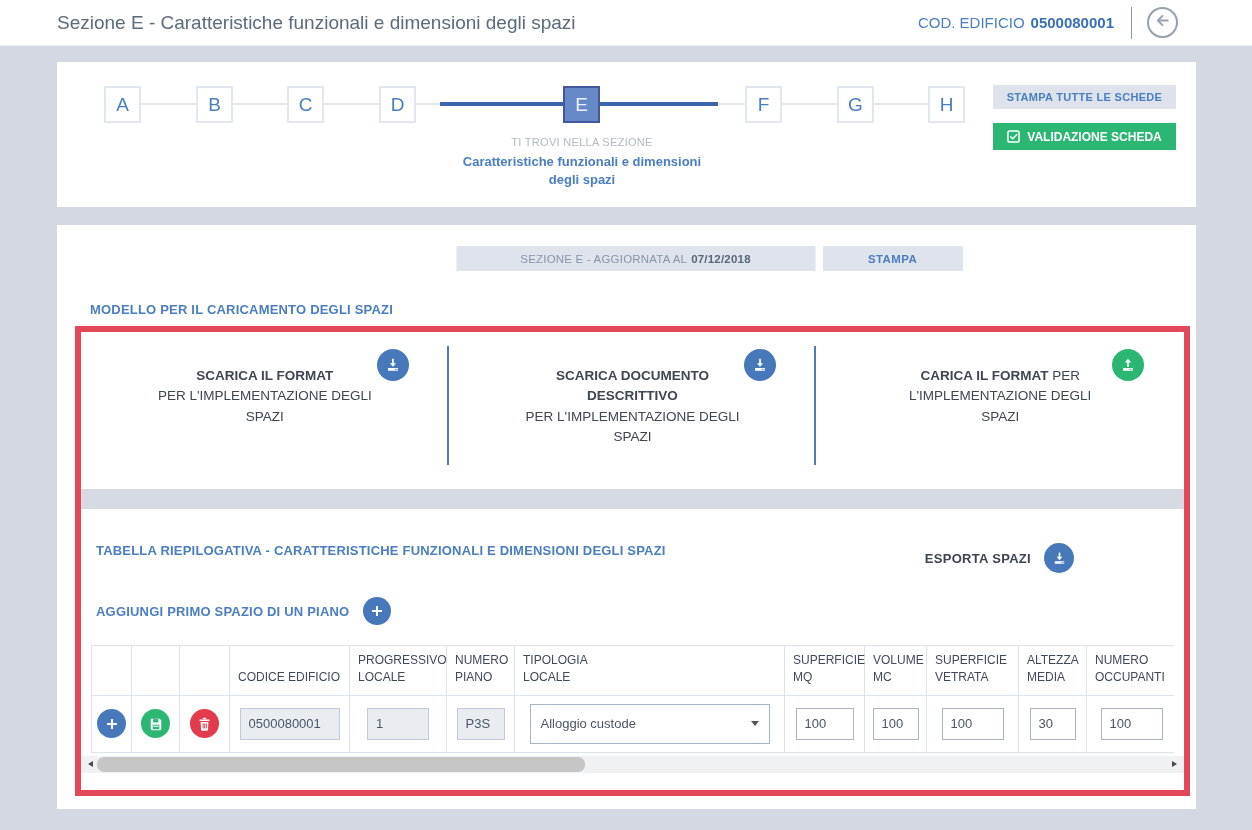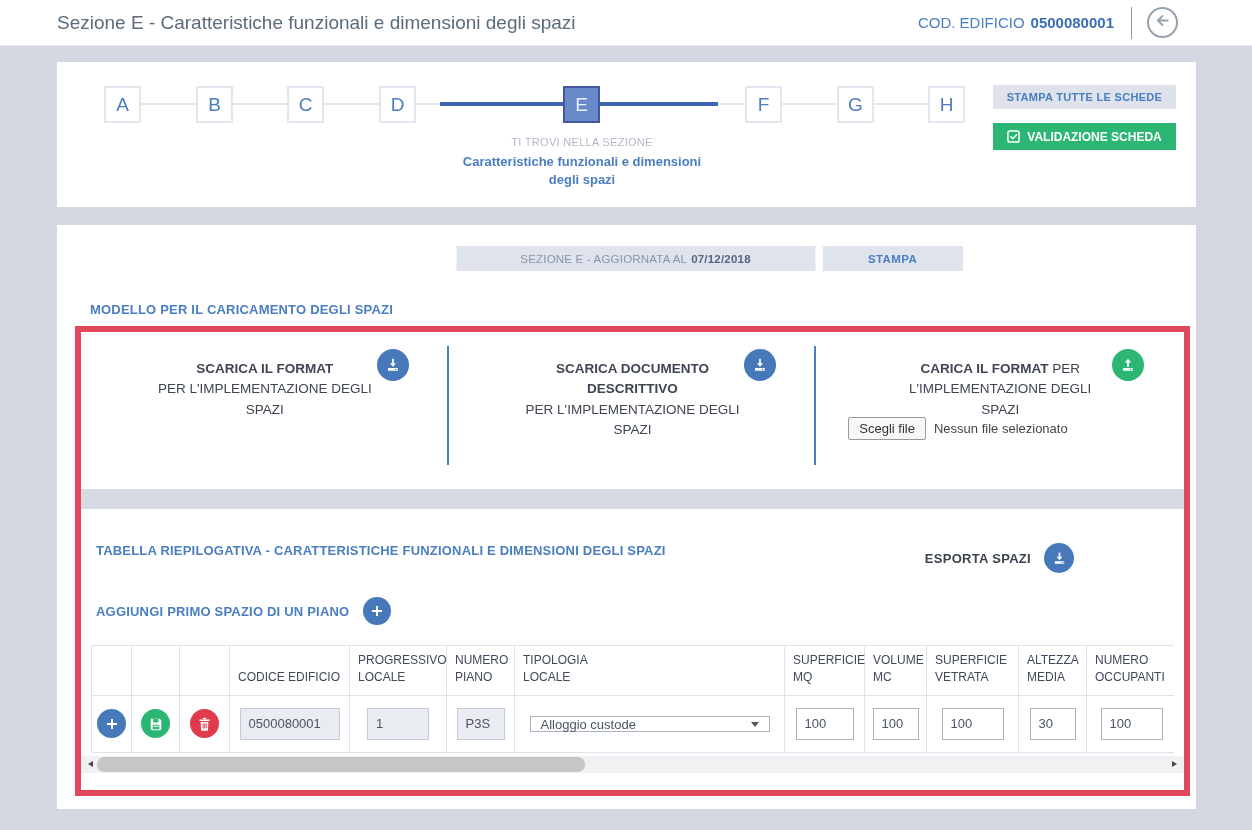--- a/index.html
+++ b/index.html
@@ -46,21 +46,21 @@
   .bar-stampa { left:calc(50% + 187px); width:140px; color:#4a7ec0; font-weight:bold;
     letter-spacing:.4px; cursor:pointer; }
   .modello-heading { margin:2px 0 9px 15px; color:#4a7ec0; font-size:13px; font-weight:bold;
     letter-spacing:.2px; }
   
   .red-box { margin-right:6px; border:6px solid #e2485a; background:#fff; padding-bottom:17px; }
   .upload-row { display:flex; height:157px; }
   .upload-col { flex:1; position:relative; padding-top:18px; }
   .upload-col.divided::after { content:""; position:absolute; right:0; top:14px; bottom:24px;
     width:2px; background:#4a7ec0; }
-  .upload-text { width:246px; margin:9px auto; text-align:center; font-size:13.5px;
+  .upload-text { width:246px; margin:16px auto; text-align:center; font-size:13.5px;
     color:#3f4652; line-height:1.5; }
   .card-bold { font-weight:bold; white-space:pre-line; }
   .card-bold.blk { display:block; }
   .card-rest { white-space:pre-line; }
   .circle-ic { position:absolute; right:40px; top:17px; width:32px; height:32px;
     border-radius:50%; display:flex; align-items:center; justify-content:center; cursor:pointer; }
   .ic-blue { background:#4778ba; }
   .ic-green { background:#2bb673; }
   .file-row { position:absolute; left:32px; top:85px; display:flex; align-items:center; gap:8px; }
   .choose-btn { border:1px solid #999; background:#f7f7f7; border-radius:2px;
@@ -85,21 +85,21 @@
   td { height:57px; text-align:center; vertical-align:middle; }
   .cir { width:29px; height:29px; border-radius:50%; border:none; display:inline-flex;
     align-items:center; justify-content:center; cursor:pointer; vertical-align:middle; }
   .c-blue { background:#4778ba; } .c-green { background:#2bb673; } .c-red { background:#e23b4e; }
   input.fld { height:32px; font-size:13px; color:#4b5563; padding:0 8px;
     font-family:inherit; vertical-align:middle; }
   input.ro { background:#e9edf2; border:1px solid #c2cbd7; }
   input.num { background:#fff; border:1px solid #a9b4c2; }
   .w100{width:100px;} .w62{width:62px;} .w48{width:48px;} .w58{width:58px;}
   .w46{width:46px;} .w34{width:34px;}
-  .sel { width:240px; height:16px; border:1px solid #a9b4c2; background:#fff;
+  .sel { width:240px; height:40px; border:1px solid #a9b4c2; background:#fff;
     display:inline-flex; align-items:center; padding:0 10px; font-size:13px; color:#4b5563;
     margin:0 auto; cursor:pointer; text-align:left; }
   .sel-caret { margin-left:auto; width:0; height:0; border-left:4.5px solid transparent;
     border-right:4.5px solid transparent; border-top:5.5px solid #555; }
   
   .hscroll { position:relative; height:17px; background:#f0f1f3; margin-top:3px; }
   .sb-thumb { position:absolute; left:16px; top:1px; height:15px; width:488px;
     background:#c6c6c6; border-radius:7px; cursor:grab; }
   .sb-left { position:absolute; left:7px; top:5px; width:0; height:0; cursor:pointer;
     border-top:3.5px solid transparent; border-bottom:3.5px solid transparent;
@@ -216,24 +216,20 @@
         <div class="circle-ic ic-green">
           <span style="display:flex">
               <svg width="16" height="16" viewBox="0 0 16 16">
                 <polygon points="8,1.8 4.9,5.4 11.1,5.4" fill="#fff"></polygon>
                 <rect x="7.1" y="5.2" width="1.8" height="4.6" fill="#fff"></rect>
                 <rect x="3" y="11" width="10" height="2.7" rx="0.5" fill="#fff"></rect>
                 <circle cx="10.4" cy="12.35" r="0.6" fill="#2bb673"></circle>
                 <circle cx="12" cy="12.35" r="0.6" fill="#2bb673"></circle>
               </svg>
             </span>
-        </div>
-        <div class="file-row">
-          <button class="choose-btn">Scegli file</button>
-          <span class="file-status">Nessun file selezionato</span>
         </div>
       </div>
     </div>
 
     <div class="gray-band"></div>
 
     <div class="table-area">
       <div class="tbl-head-row">
         <div class="tbl-heading">TABELLA RIEPILOGATIVA - CARATTERISTICHE FUNZIONALI E DIMENSIONI DEGLI SPAZI</div>
         <div class="export-group">

